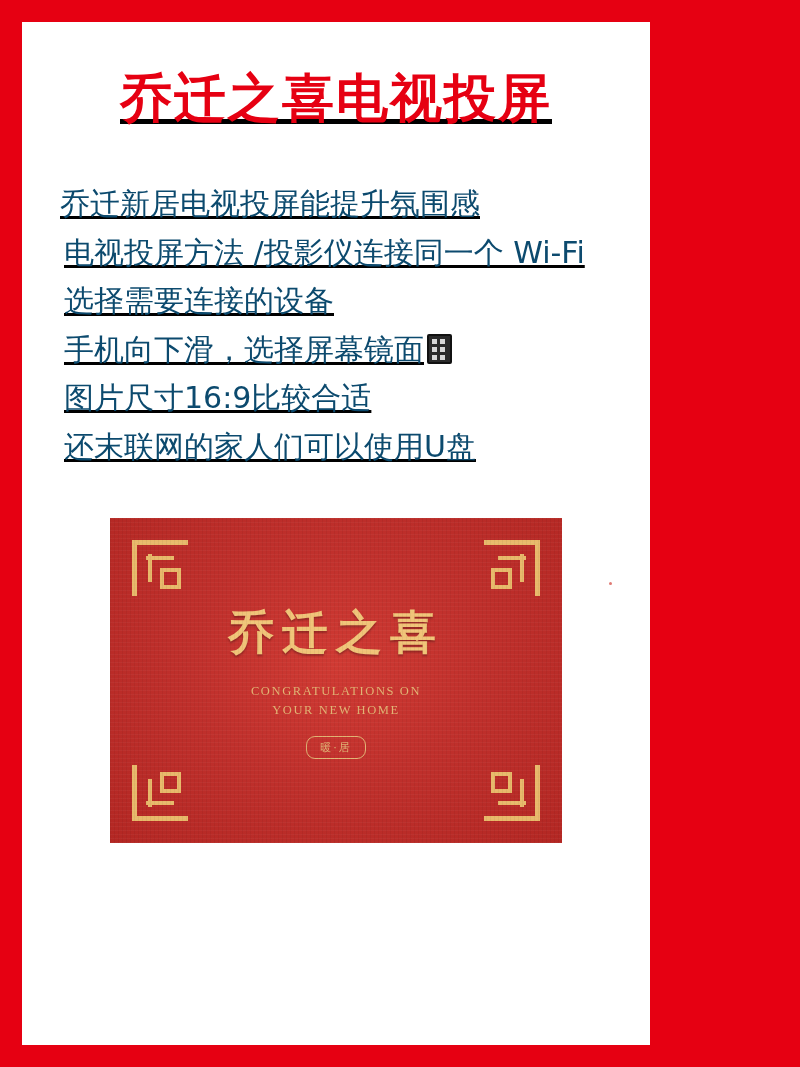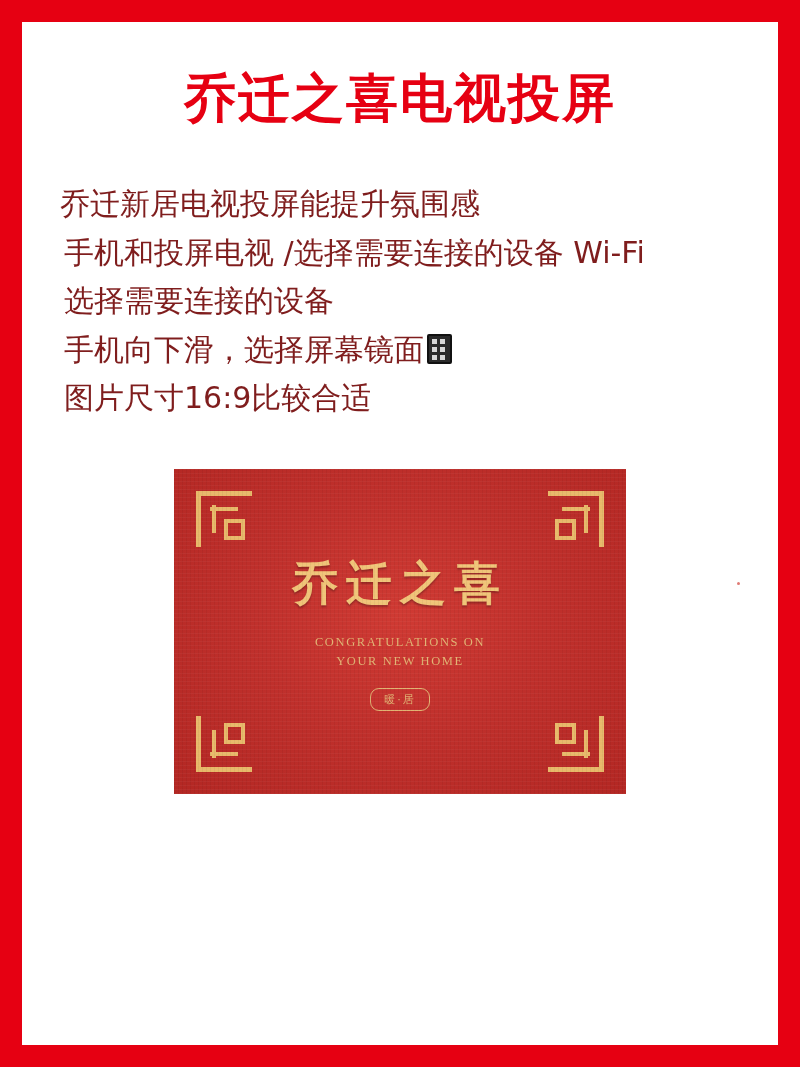--- a/index.html
+++ b/index.html
@@ -10,39 +10,40 @@
     width: 800px;
     height: 1067px;
     background: #e60012;
     font-family: "Liberation Sans", "DejaVu Sans", sans-serif;
     overflow: hidden;
   }
   .poster {
     position: absolute;
     left: 22px;
     top: 22px;
-    width: 756px;
+    width: 628px;
     height: 1023px;
     background: #ffffff;
     box-sizing: border-box;
+    text-decoration: underline;
   }
   .title {
     text-align: center;
     color: #e60012;
     font-size: 52px;
     font-weight: bold;
     letter-spacing: 2px;
     margin-top: 42px;
     font-family: "DejaVu Sans", "Liberation Sans", sans-serif;
   }
   .body-list {
     margin: 46px 0 8px 0;
     padding: 0;
     list-style: none;
-    color: #7f1d1d;
+    color: #0c4a6e;
   }
   .body-list li {
     font-size: 30px;
     line-height: 1.62;
     padding-left: 42px;
     font-family: "DejaVu Sans", "Liberation Sans", sans-serif;
     white-space: nowrap;
   }
   .body-list li.first {
     padding-left: 38px;
@@ -158,24 +159,25 @@
 </style>
 </head>
 <body>
 
 <div class="poster">
 
   <div class="title">乔迁之喜电视投屏</div>
 
   <ul class="body-list">
     <li class="first">乔迁新居电视投屏能提升氛围感</li>
-    <li>手机和投屏电视 /选择需要连接的设备 Wi-Fi</li>
+    <li>电视投屏方法 /投影仪连接同一个 Wi-Fi</li>
     <li>选择需要连接的设备</li>
     <li><span>手机向下滑，选择屏幕镜面</span><span class="tv-glyph"></span></li>
     <li>图片尺寸16:9比较合适</li>
+    <li>还末联网的家人们可以使用U盘</li>
   </ul>
 
   <div class="dot-mark"></div>
 
   <div class="card-wrap">
     <div class="card">
 
       <div class="corner tl">
         <i class="h1"></i>
           <i class="v1"></i>

